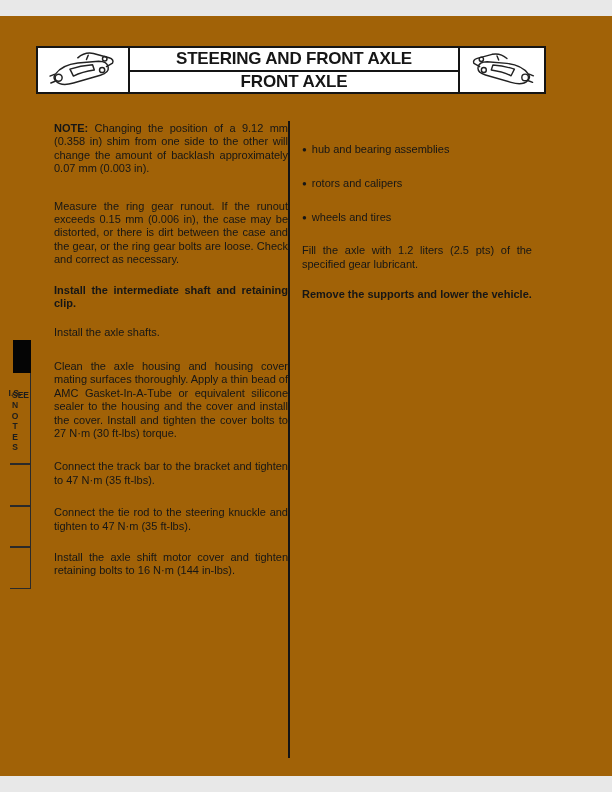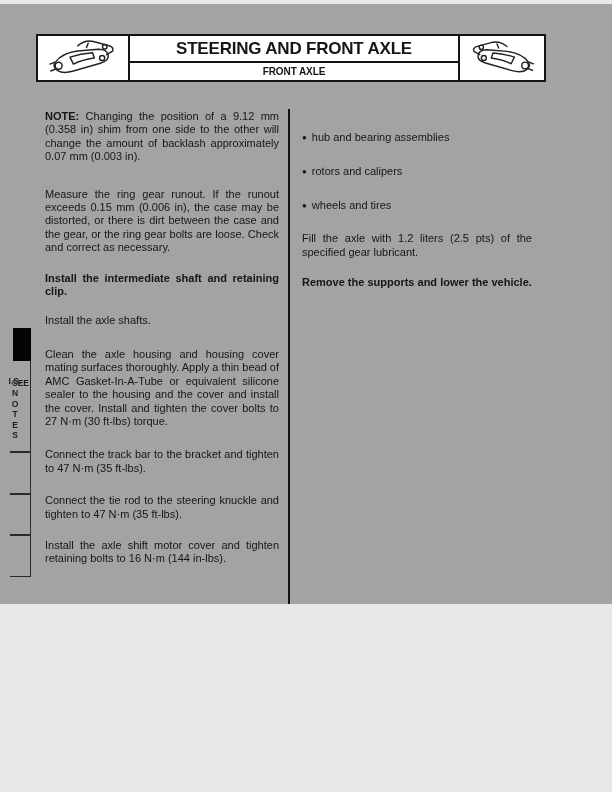--- a/index.html
+++ b/index.html
@@ -1,20 +1,20 @@
 <!DOCTYPE html>
 <html><head>
 <meta charset="utf-8">
 <style>
   html,body{margin:0;padding:0;background:#e8e8e8;}
   .page{
     position:relative;
-    width:612px;height:600px;
-    margin:4px auto;
-    background:#a3a3a3;
+    width:612px;height:760px;
+    margin:16px auto;
+    background:#a16207;
     font-family:"Liberation Sans", sans-serif;
     color:#161616;
     overflow:hidden;
   }
 
   
   .header-box{
     position:absolute;left:36px;top:30px;width:506px;height:44px;
     border:2px solid #141414;
     display:flex;
@@ -27,31 +27,31 @@
   .header-cell-icon.left{border-right:2px solid #141414;}
   .header-cell-icon.right{border-left:2px solid #141414;width:84px;}
   .header-cell-center{flex:1;display:flex;flex-direction:column;}
   .header-title-row{
     flex:3;display:flex;align-items:center;justify-content:center;
     border-bottom:2px solid #141414;
     font-weight:bold;font-size:17px;letter-spacing:-0.2px;
   }
   .header-subtitle-row{
     flex:2;display:flex;align-items:center;justify-content:center;
-    font-weight:bold;font-size:10px;letter-spacing:-0.1px;
+    font-weight:bold;font-size:17px;letter-spacing:-0.1px;
   }
   .arm-svg{display:block;}
 
   
   .col{
     position:absolute;top:106px;
     font-size:11px;line-height:13.4px;
     text-align:justify;
   }
-  .col-left{left:45px;width:234px;}
+  .col-left{left:54px;width:234px;}
   .col-right{left:302px;width:230px;}
   .col p{margin:0;}
   .col .m24{margin-top:24px;}
   .col .m21{margin-top:21px;}
   .col .m20{margin-top:20px;}
   .col .m19{margin-top:19px;}
   .col .m18{margin-top:18px;}
   .col .m17{margin-top:17px;font-weight:bold;}
   .col .m16{margin-top:16px;}
   .bullet-line{display:flex;align-items:baseline;text-align:left;}

